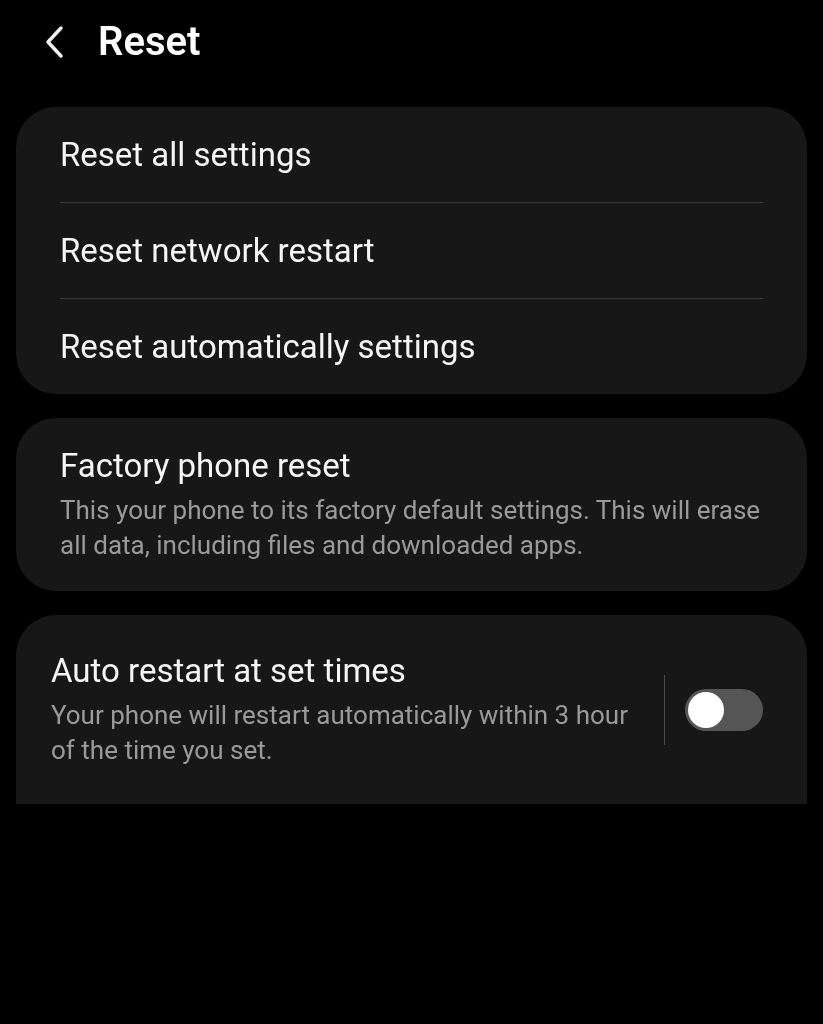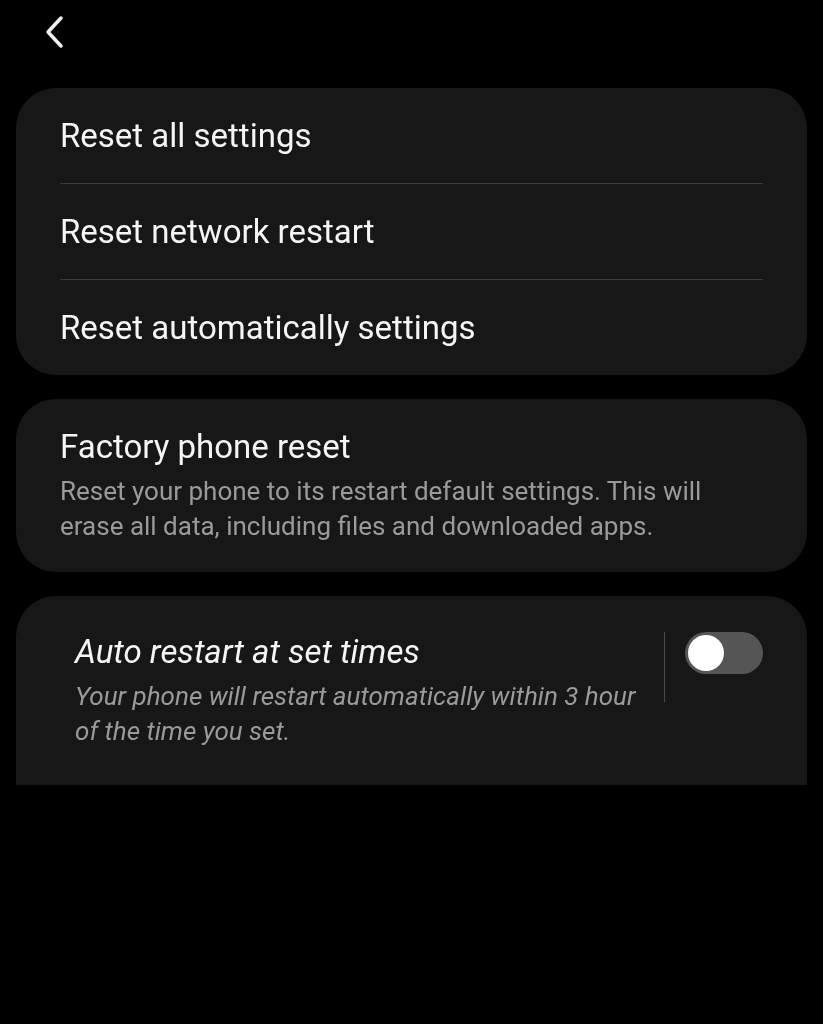--- a/index.html
+++ b/index.html
@@ -55,24 +55,23 @@
       margin-top: 8px;
       line-height: 1.35;
     }
     .divider {
       height: 1px;
       background: #3a3a3a;
       margin: 0 44px;
     }
     .card-toggle {
       display: flex;
-      align-items: flex-start;
-      padding: 36px 44px 36px 59px;
+      align-items: center;
+      padding: 36px 44px 36px 35px;
       gap: 20px;
-      font-style: italic;
     }
     .card-toggle-text {
       flex: 1;
     }
     .vertical-divider {
       width: 1px;
       height: 70px;
       background: #4a4a4a;
     }
     .toggle-switch {
@@ -101,40 +100,41 @@
   </style>
 </head>
 <body>
 
 <div class="header">
   <div class="back-icon">
     <svg width="22" height="34" viewBox="0 0 22 34" fill="none">
       <path d="M18 3 L5 17 L18 31" stroke="#f0f0f0" stroke-width="3.5" stroke-linecap="round" stroke-linejoin="round"></path>
     </svg>
   </div>
+  <div class="page-title">Reset</div>
 </div>
 
 <div class="card">
   <div class="card-item">
     <div class="card-item-title">Reset all settings</div>
   </div>
   <div class="divider"></div>
   <div class="card-item">
     <div class="card-item-title">Reset network restart</div>
   </div>
   <div class="divider"></div>
   <div class="card-item">
     <div class="card-item-title">Reset automatically settings</div>
   </div>
 </div>
 
 <div class="card">
   <div class="card-item">
     <div class="card-item-title">Factory phone reset</div>
-    <div class="card-item-description">Reset your phone to its restart default settings. This will erase all data, including files and downloaded apps.</div>
+    <div class="card-item-description">This your phone to its factory default settings. This will erase all data, including files and downloaded apps.</div>
   </div>
 </div>
 
 <div class="card card-bottom">
   <div class="card-toggle">
     <div class="card-toggle-text">
       <div class="card-item-title">Auto restart at set times</div>
       <div class="card-item-description">Your phone will restart automatically within 3 hour of the time you set.</div>
     </div>
     <div class="vertical-divider"></div>

